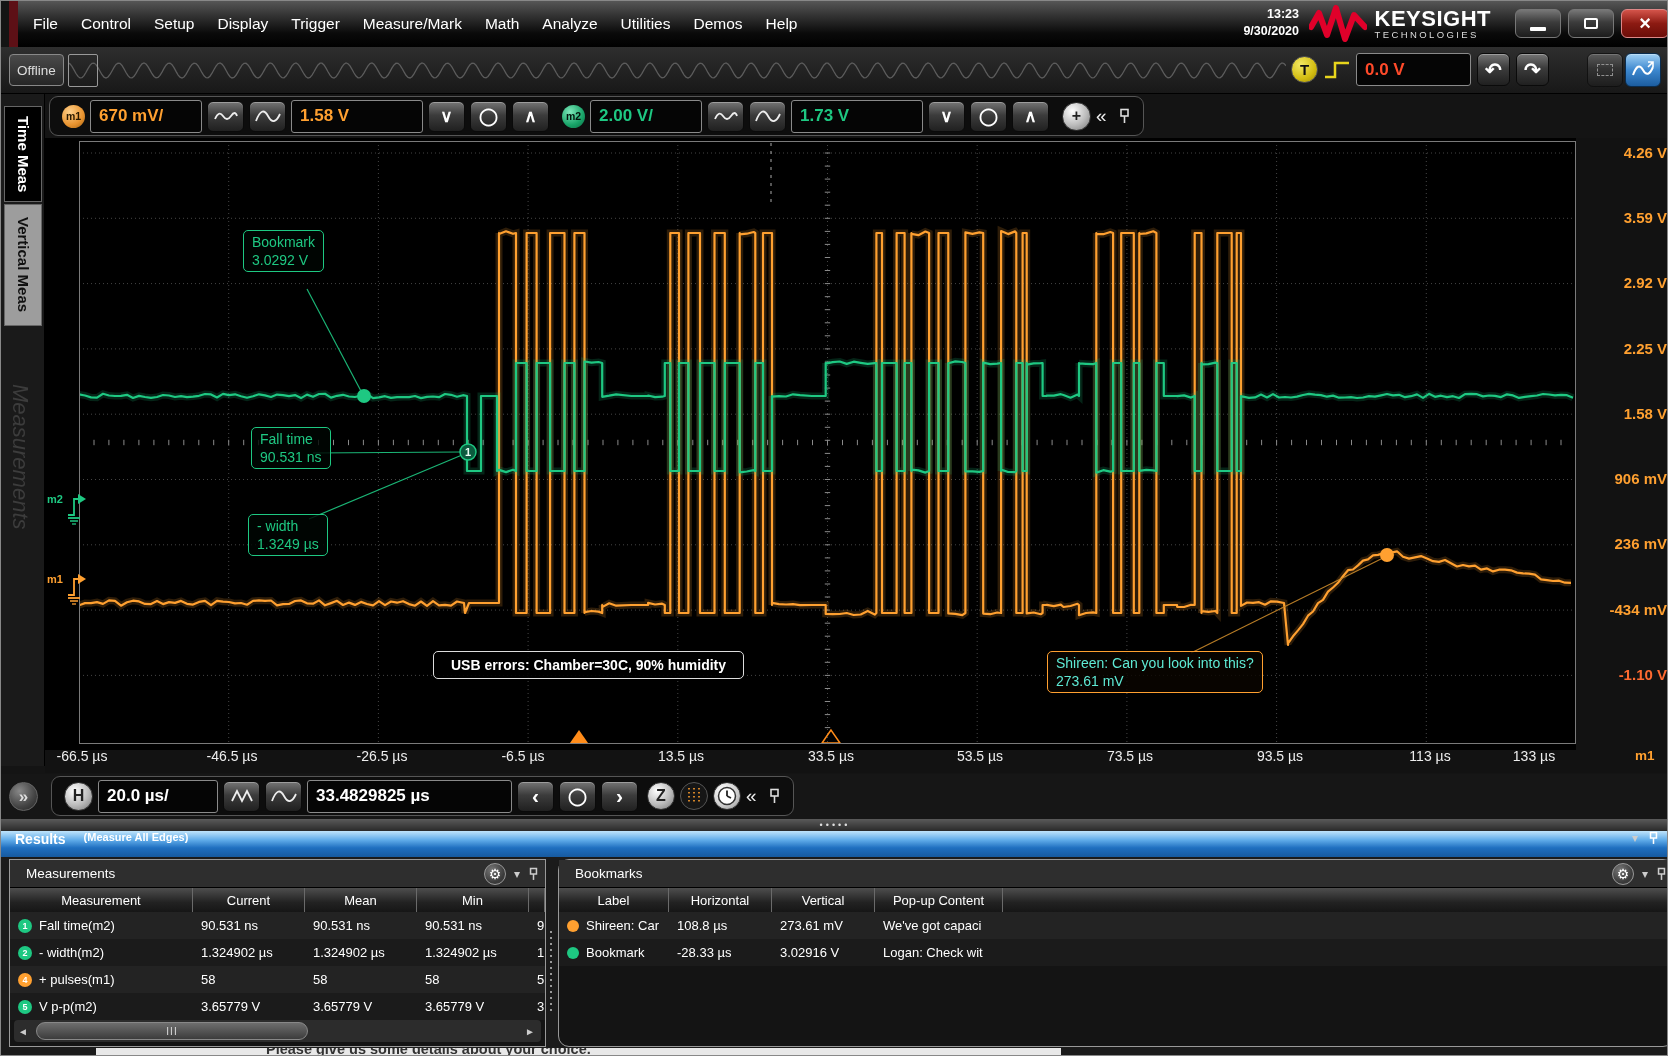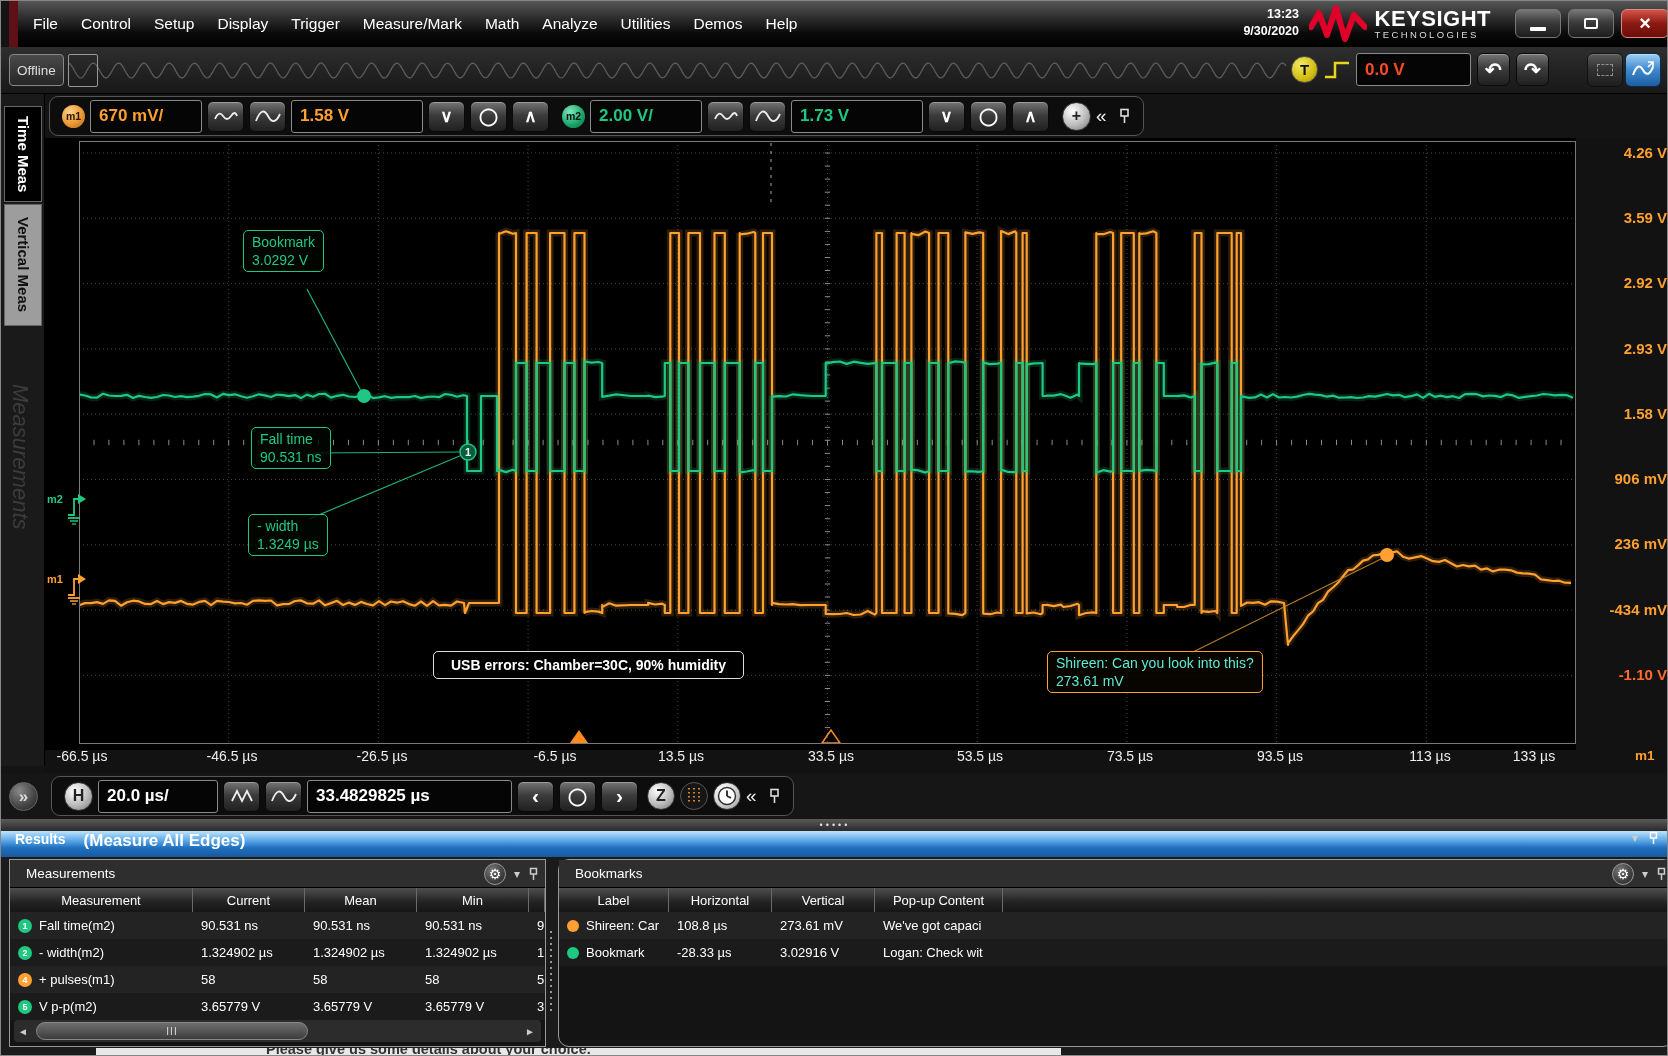--- a/index.html
+++ b/index.html
@@ -97,21 +97,21 @@
     display:flex; align-items:center; justify-content:center; }
   .clockbtn { width:28px; height:28px; border-radius:50%; background:radial-gradient(circle at 35% 30%,#fff,#ccc 60%,#888);
     border:1px solid #333; display:flex; align-items:center; justify-content:center; }
   
   #splitter { position:absolute; left:0; top:818px; width:1668px; height:12px; background:linear-gradient(#5a5a5a,#2a2a2a); 
     display:flex; align-items:center; justify-content:center; }
   #splitter span { color:#ddd; font-size:9px; letter-spacing:3px; line-height:0; }
   #resultsbar { position:absolute; left:0; top:830px; width:1668px; height:26px;
     background:linear-gradient(#bfe4fb,#5fabe9 35%,#1f6fc0 65%,#175a9f); display:flex; }
   #resultsbar .t1 { margin-left:14px; font-size:14px; font-weight:bold; color:#fff; }
-  #resultsbar .t2 { margin-left:18px; font-size:17px; font-weight:bold; color:#fff; }
+  #resultsbar .t2 { margin-left:18px; font-size:11px; font-weight:bold; color:#fff; }
   #resultsbar .ricons { position:absolute; right:10px; display:flex; gap:10px; align-items:center; color:#fff; }
   #panelbg { position:absolute; left:0; top:856px; width:1668px; height:200px; background:#1b1b1b; }
   .panel { position:absolute; top:858px; height:188px; border:1px solid #999; background:#141414; }
   #measpanel { left:8px; width:537px; }
   #bookpanel { left:557px; width:1116px;border-radius:11px; }
   .phead { height:27px; background:#2e2e2e; display:flex; align-items:center; position:relative;
     background-image:radial-gradient(#444 9%, transparent 10%); background-size:4px 4px; }
   .phead .ptitle { margin-left:10px; font-size:13.5px; color:#fff; background:#2e2e2e; padding:0 6px; }
   .phead .hicons { position:absolute; right:6px; display:flex; align-items:center; gap:8px; }
   .gearbtn { width:22px; height:22px; border-radius:50%; background:radial-gradient(circle at 35% 30%,#777,#3a3a3a 65%);
@@ -506,33 +506,33 @@
       <div>USB errors: Chamber=30C, 90% humidity</div>
     </div>
     <div class="anno orange" style="left:1002px; top:513px;">
       <div>Shireen: Can you look into this?</div>
       <div>273.61 mV</div>
     </div>
 
     <div class="ylab" style="top:6px;">4.26 V</div>
     <div class="ylab" style="top:71px;">3.59 V</div>
     <div class="ylab" style="top:136px;">2.92 V</div>
-    <div class="ylab" style="top:202px;">2.93 V</div>
+    <div class="ylab" style="top:202px;">2.25 V</div>
     <div class="ylab" style="top:267px;">1.58 V</div>
     <div class="ylab" style="top:332px;">906 mV</div>
     <div class="ylab" style="top:397px;text-align:right;">236 mV</div>
     <div class="ylab" style="top:463px;">-434 mV</div>
     <div class="ylab" style="top:528px; color:#ff6a30;">-1.10 V</div>
   </div>
 
   <div id="xaxis">
     <span class="xlab" style="left:-9px;">-66.5 µs</span>
     <span class="xlab" style="left:141px;">-46.5 µs</span>
     <span class="xlab" style="left:291px;">-26.5 µs</span>
-    <span class="xlab" style="left:464px;">-6.5 µs</span>
+    <span class="xlab" style="left:432px;">-6.5 µs</span>
     <span class="xlab" style="left:590px;">13.5 µs</span>
     <span class="xlab" style="left:740px;">33.5 µs</span>
     <span class="xlab" style="left:889px;">53.5 µs</span>
     <span class="xlab" style="left:1039px;">73.5 µs</span>
     <span class="xlab" style="left:1189px;">93.5 µs</span>
     <span class="xlab" style="left:1339px;">113 µs</span>
     <span class="xlab" style="left:1443px;">133 µs</span>
     <span id="xchan">m1</span>
   </div>
 

